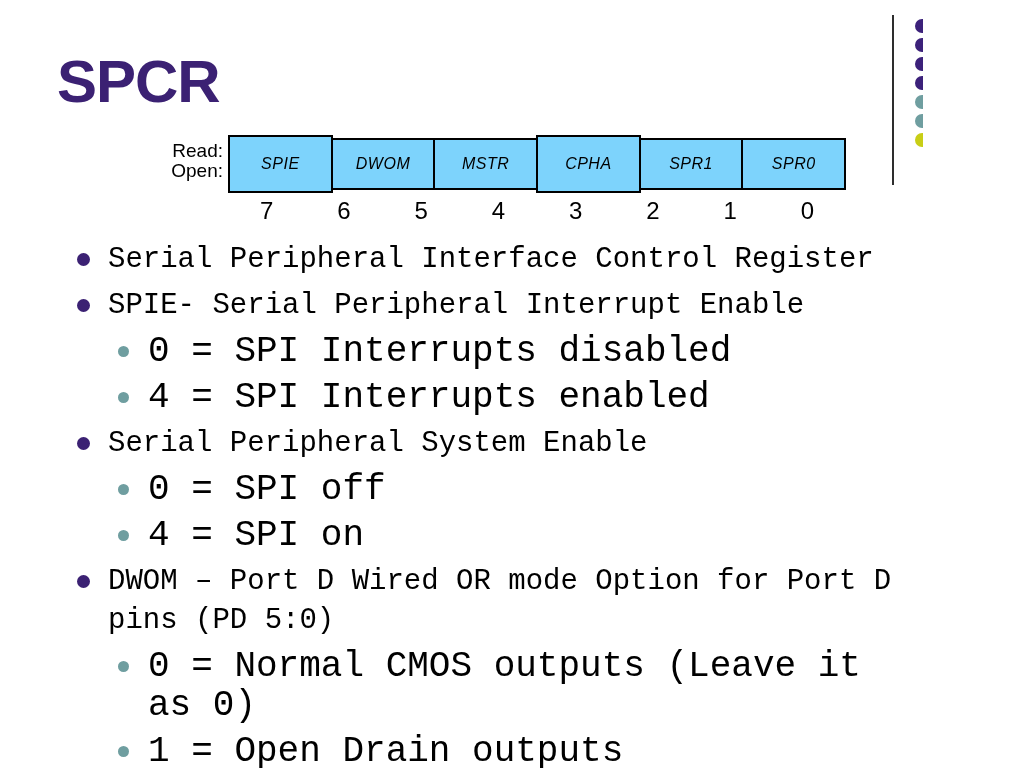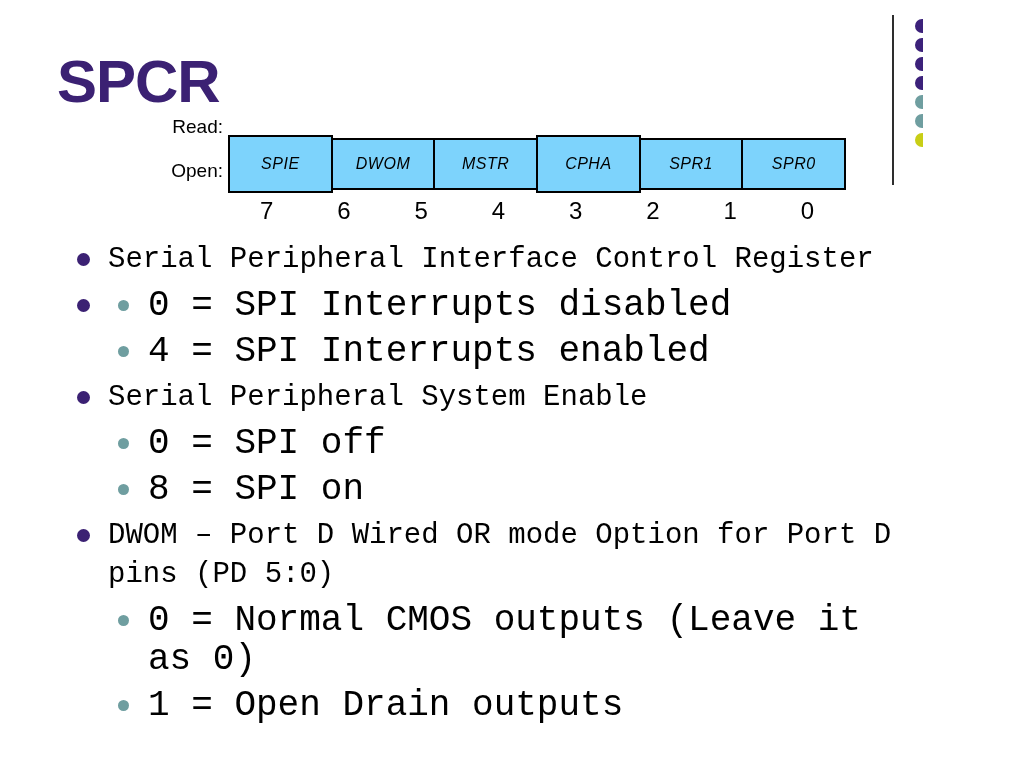--- a/index.html
+++ b/index.html
@@ -11,21 +11,21 @@
   
   #title{
     position:absolute;left:57px;top:52px;
     font-size:60px;font-weight:bold;letter-spacing:-1px;line-height:1;
   }
   
   .rw-label{
     position:absolute;left:140px;width:83px;text-align:right;
     font-size:19px;line-height:22px;color:#000;
   }
-  #read-label{top:116px;}
+  #read-label{top:140px;}
   #write-label{top:160px;}
   #bit-table{
     position:absolute;left:228px;top:138px;width:618px;height:52px;
     display:flex;align-items:flex-start;
   }
   .bit-cell{
     flex:1 1 0;height:52px;box-sizing:border-box;background:#7dd3fc;
     border:2px solid #000;margin-left:-2px;
     display:flex;align-items:center;justify-content:center;
     font-size:16px;letter-spacing:0.5px;font-style:italic;
@@ -77,26 +77,26 @@
       <div class="bit-num">5</div>
       <div class="bit-num">4</div>
       <div class="bit-num">3</div>
       <div class="bit-num">2</div>
       <div class="bit-num">1</div>
       <div class="bit-num">0</div>
     </div>
 
   <div id="bullets">
       <div class="item l1"><span class="bullet" style="background: rgb(59, 33, 115);"></span><span>Serial Peripheral Interface Control Register</span></div>
-      <div class="item l1"><span class="bullet" style="background: rgb(59, 33, 115);"></span></div>
+      <div class="item l1"><span class="bullet" style="background: rgb(59, 33, 115);"></span><span>SPIE- Serial Peripheral Interrupt Enable</span></div>
       <div class="item l2"><span class="bullet" style="background: rgb(111, 158, 160);"></span><span>0 = SPI Interrupts disabled</span></div>
       <div class="item l2"><span class="bullet" style="background: rgb(111, 158, 160);"></span><span>4 = SPI Interrupts enabled</span></div>
       <div class="item l1"><span class="bullet" style="background: rgb(59, 33, 115);"></span><span>Serial Peripheral System Enable</span></div>
       <div class="item l2"><span class="bullet" style="background: rgb(111, 158, 160);"></span><span>0 = SPI off</span></div>
-      <div class="item l2"><span class="bullet" style="background: rgb(111, 158, 160);"></span><span>8 = SPI on</span></div>
+      <div class="item l2"><span class="bullet" style="background: rgb(111, 158, 160);"></span><span>4 = SPI on</span></div>
       <div class="item l1"><span class="bullet" style="background: rgb(59, 33, 115);"></span><span>DWOM – Port D Wired OR mode Option for Port D pins (PD 5:0)</span></div>
       <div class="item l2"><span class="bullet" style="background: rgb(111, 158, 160);"></span><span>0 = Normal CMOS outputs (Leave it as 0)</span></div>
       <div class="item l2"><span class="bullet" style="background: rgb(111, 158, 160);"></span><span>1 = Open Drain outputs</span></div>
     </div>
 
   <div id="vline"></div>
   <div id="dot-grid">
       <div class="deco-dot" style="background: rgb(60, 33, 122);"></div>
       <div class="deco-dot" style="background: rgb(60, 33, 122);"></div>
       <div class="deco-dot" style="background: rgb(60, 33, 122);"></div>

